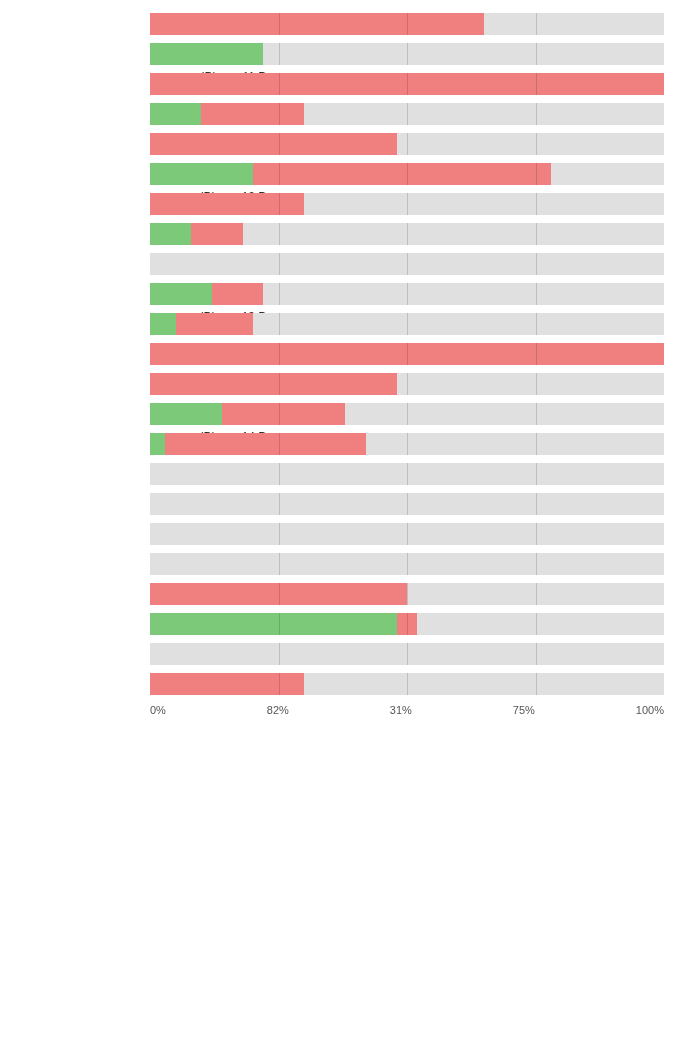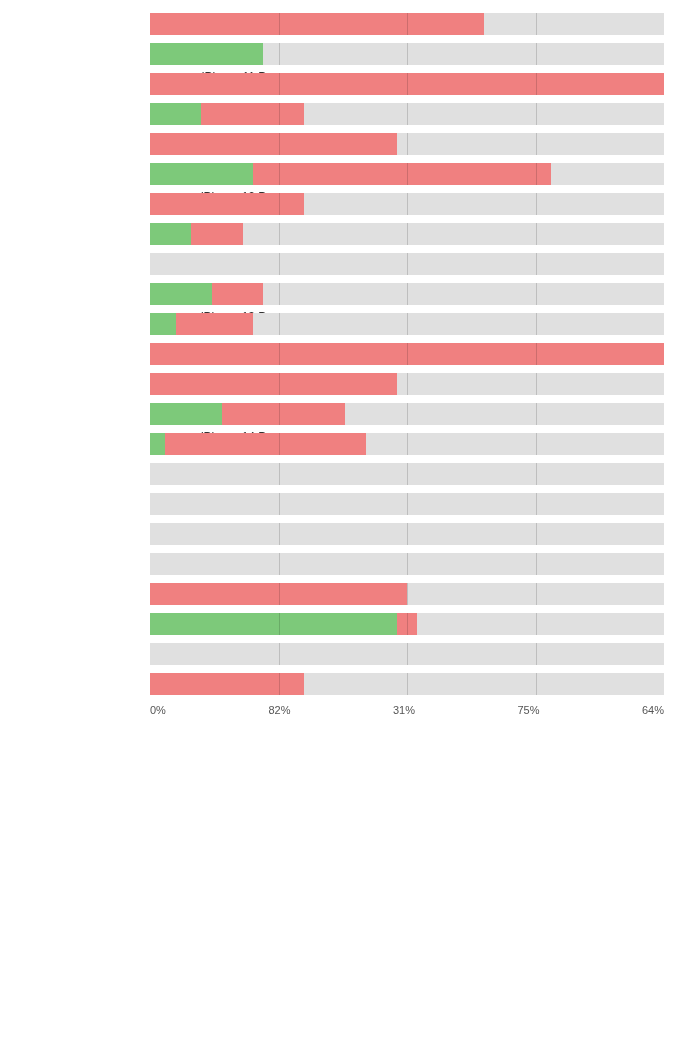--- a/index.html
+++ b/index.html
@@ -277,16 +277,16 @@
         </div>
       </div>
     </div>
 
   <div style="padding-left:140px;">
     <div class="x-axis">
     <span>0%</span>
         <span>82%</span>
         <span>31%</span>
         <span>75%</span>
-        <span>64%</span>
+        <span>100%</span>
       </div>
   </div>
 </div>
 
 </body></html>

